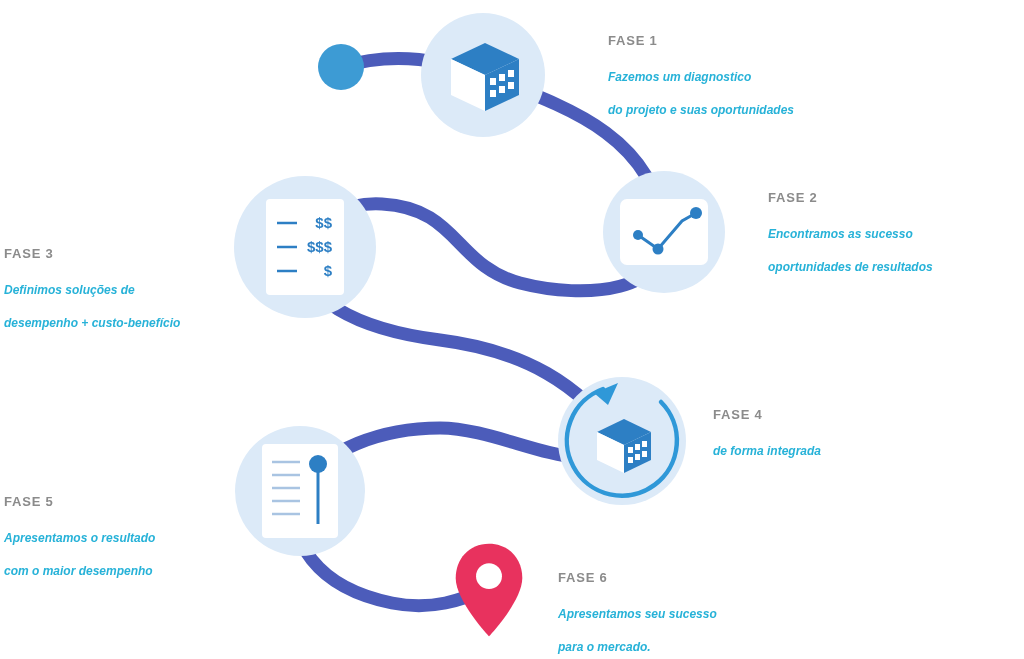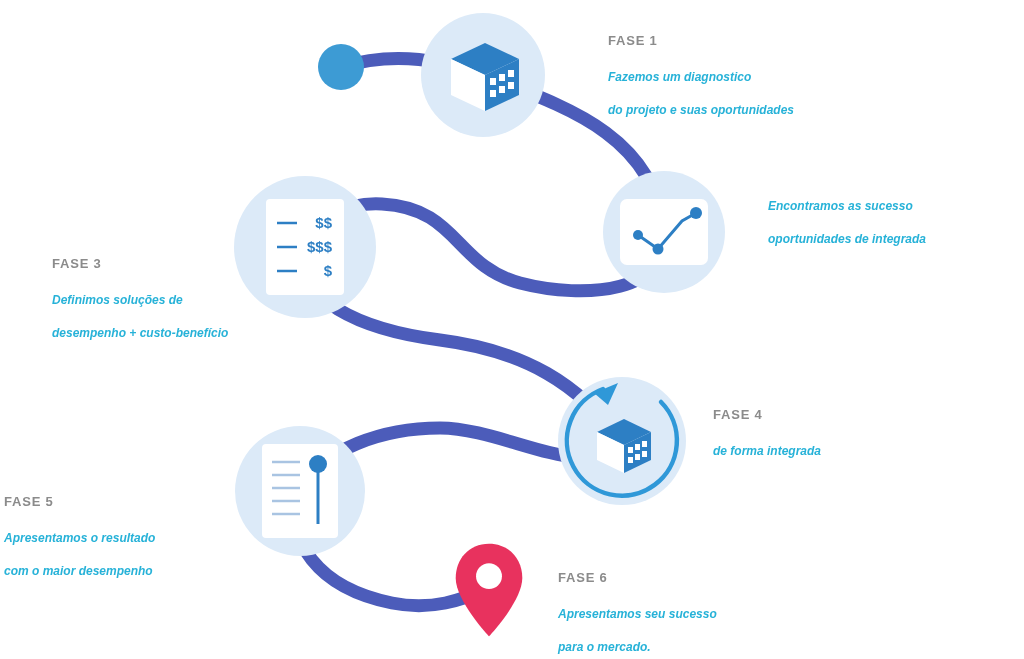--- a/index.html
+++ b/index.html
@@ -138,25 +138,26 @@
     </svg>
   </div>
 
   <div class="phase-text" style="left:608px;top:33px;">
     <div class="phase-label">FASE 1</div>
     <div class="phase-line">Fazemos um diagnostico</div>
     <div class="phase-line">do projeto e suas oportunidades</div>
   </div>
 
   <div class="phase-text" style="left:768px;top:190px;">
+    <div class="phase-label">FASE 2</div>
     <div class="phase-line">Encontramos as sucesso</div>
-    <div class="phase-line">oportunidades de integrada</div>
+    <div class="phase-line">oportunidades de resultados</div>
   </div>
 
-  <div class="phase-text" style="left:4px;top:256px;margin-left:48px;">
+  <div class="phase-text" style="left:4px;top:246px;">
     <div class="phase-label">FASE 3</div>
     <div class="phase-line">Definimos soluções de</div>
     <div class="phase-line">desempenho + custo-benefício</div>
   </div>
 
   <div class="phase-text" style="left:713px;top:407px;">
     <div class="phase-label">FASE 4</div>
     <div class="phase-line">de forma integrada</div>
   </div>
 

